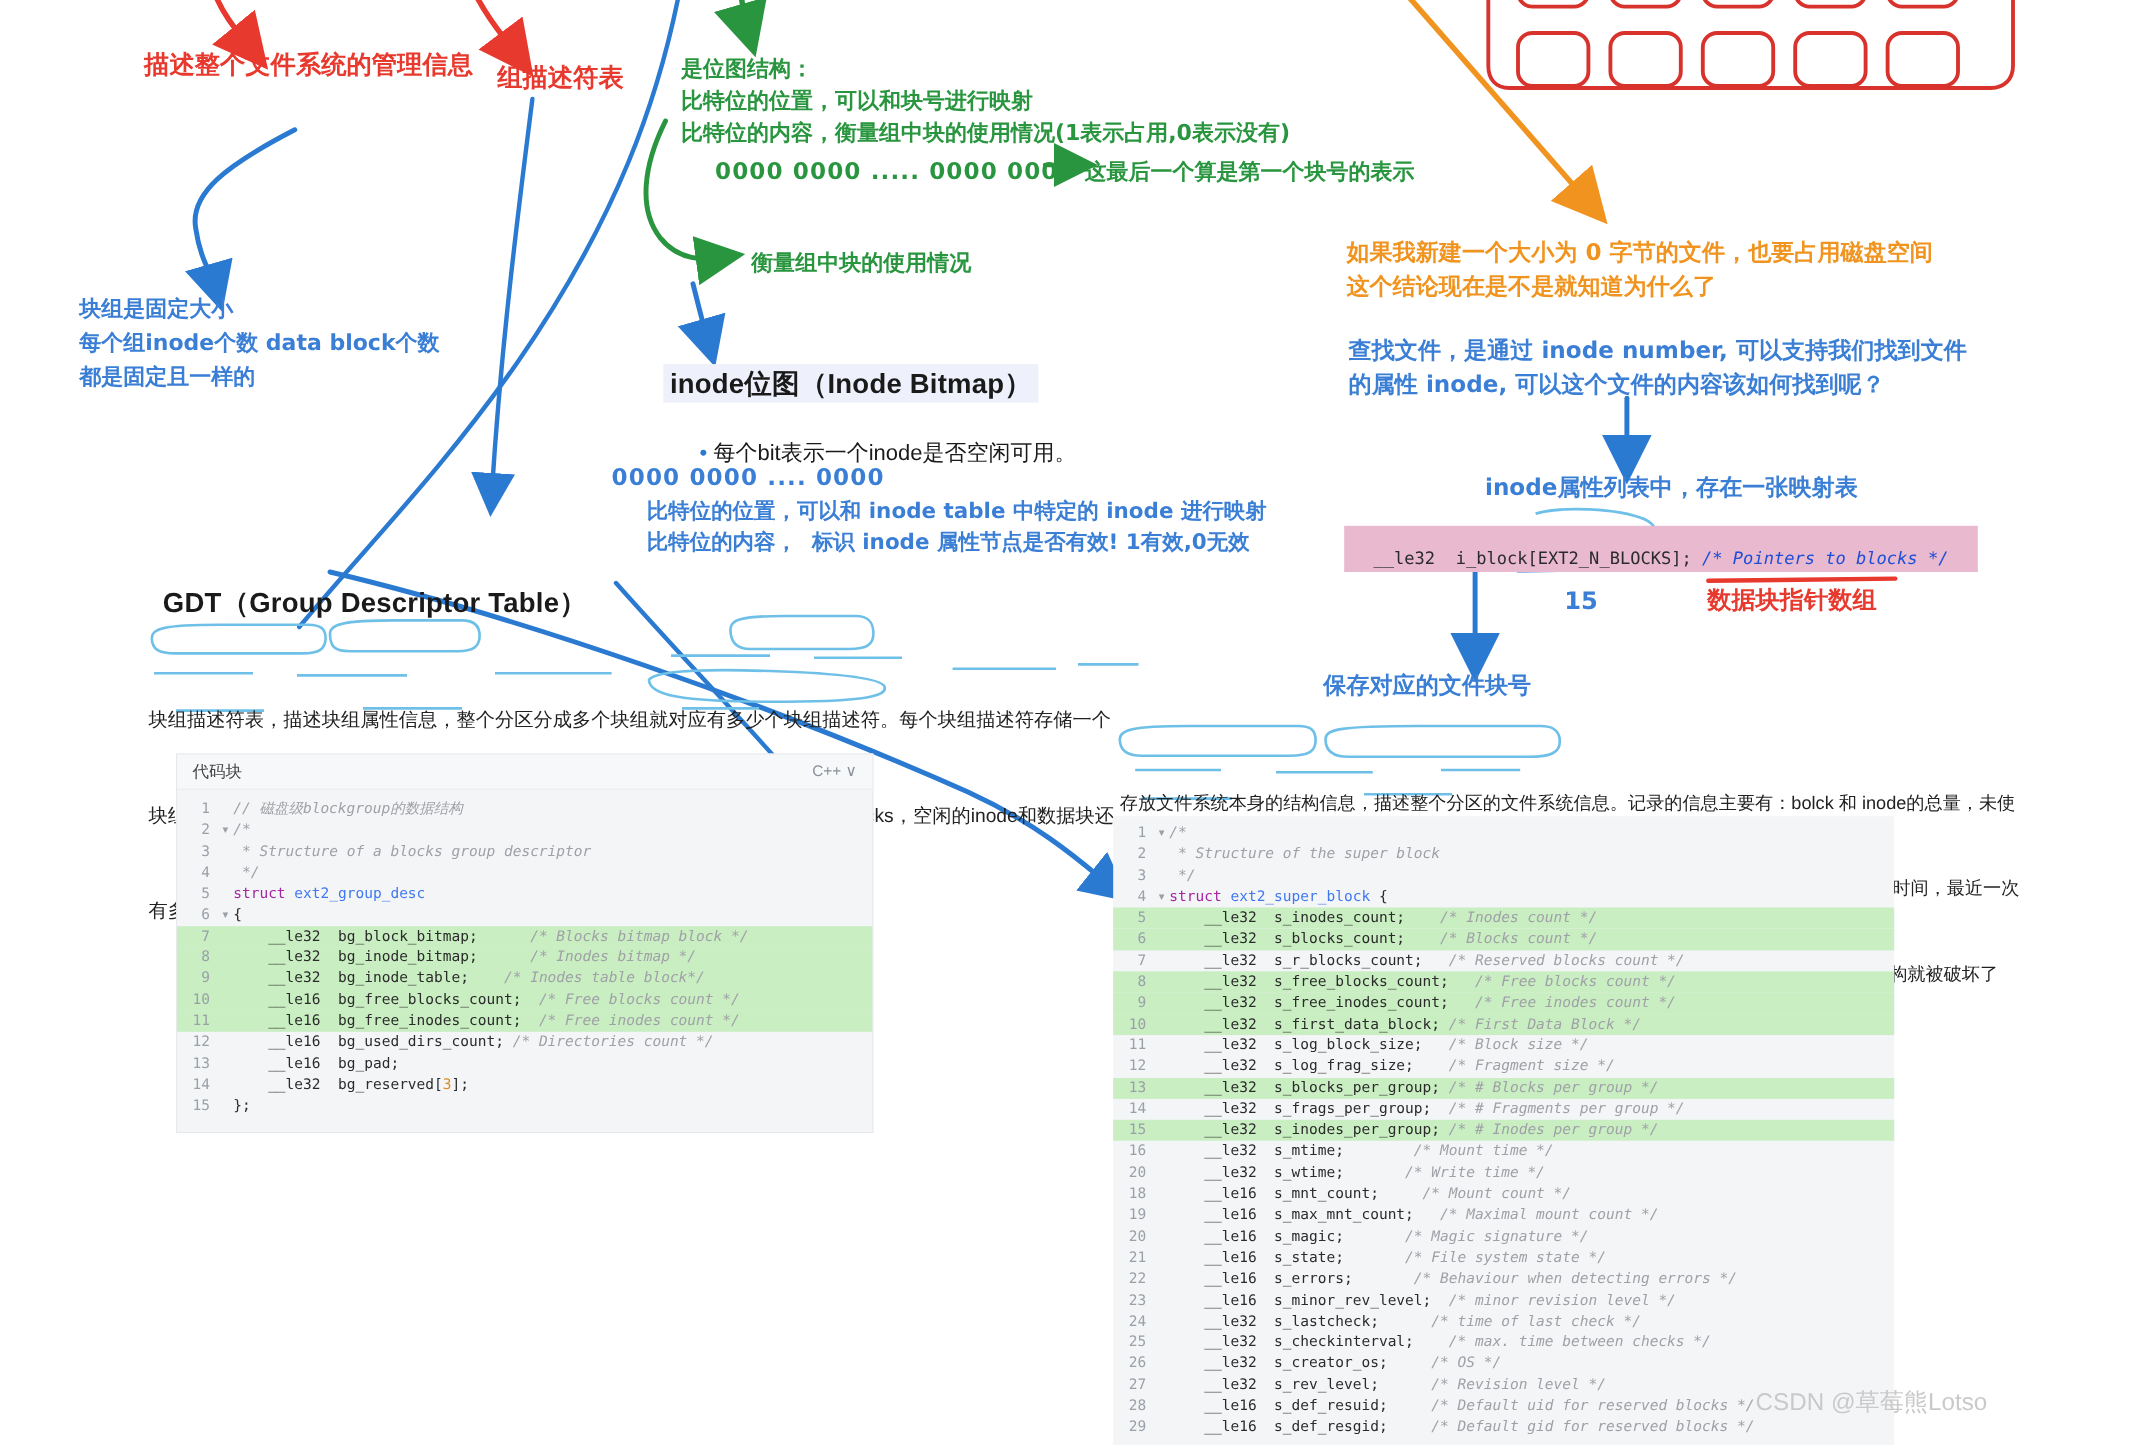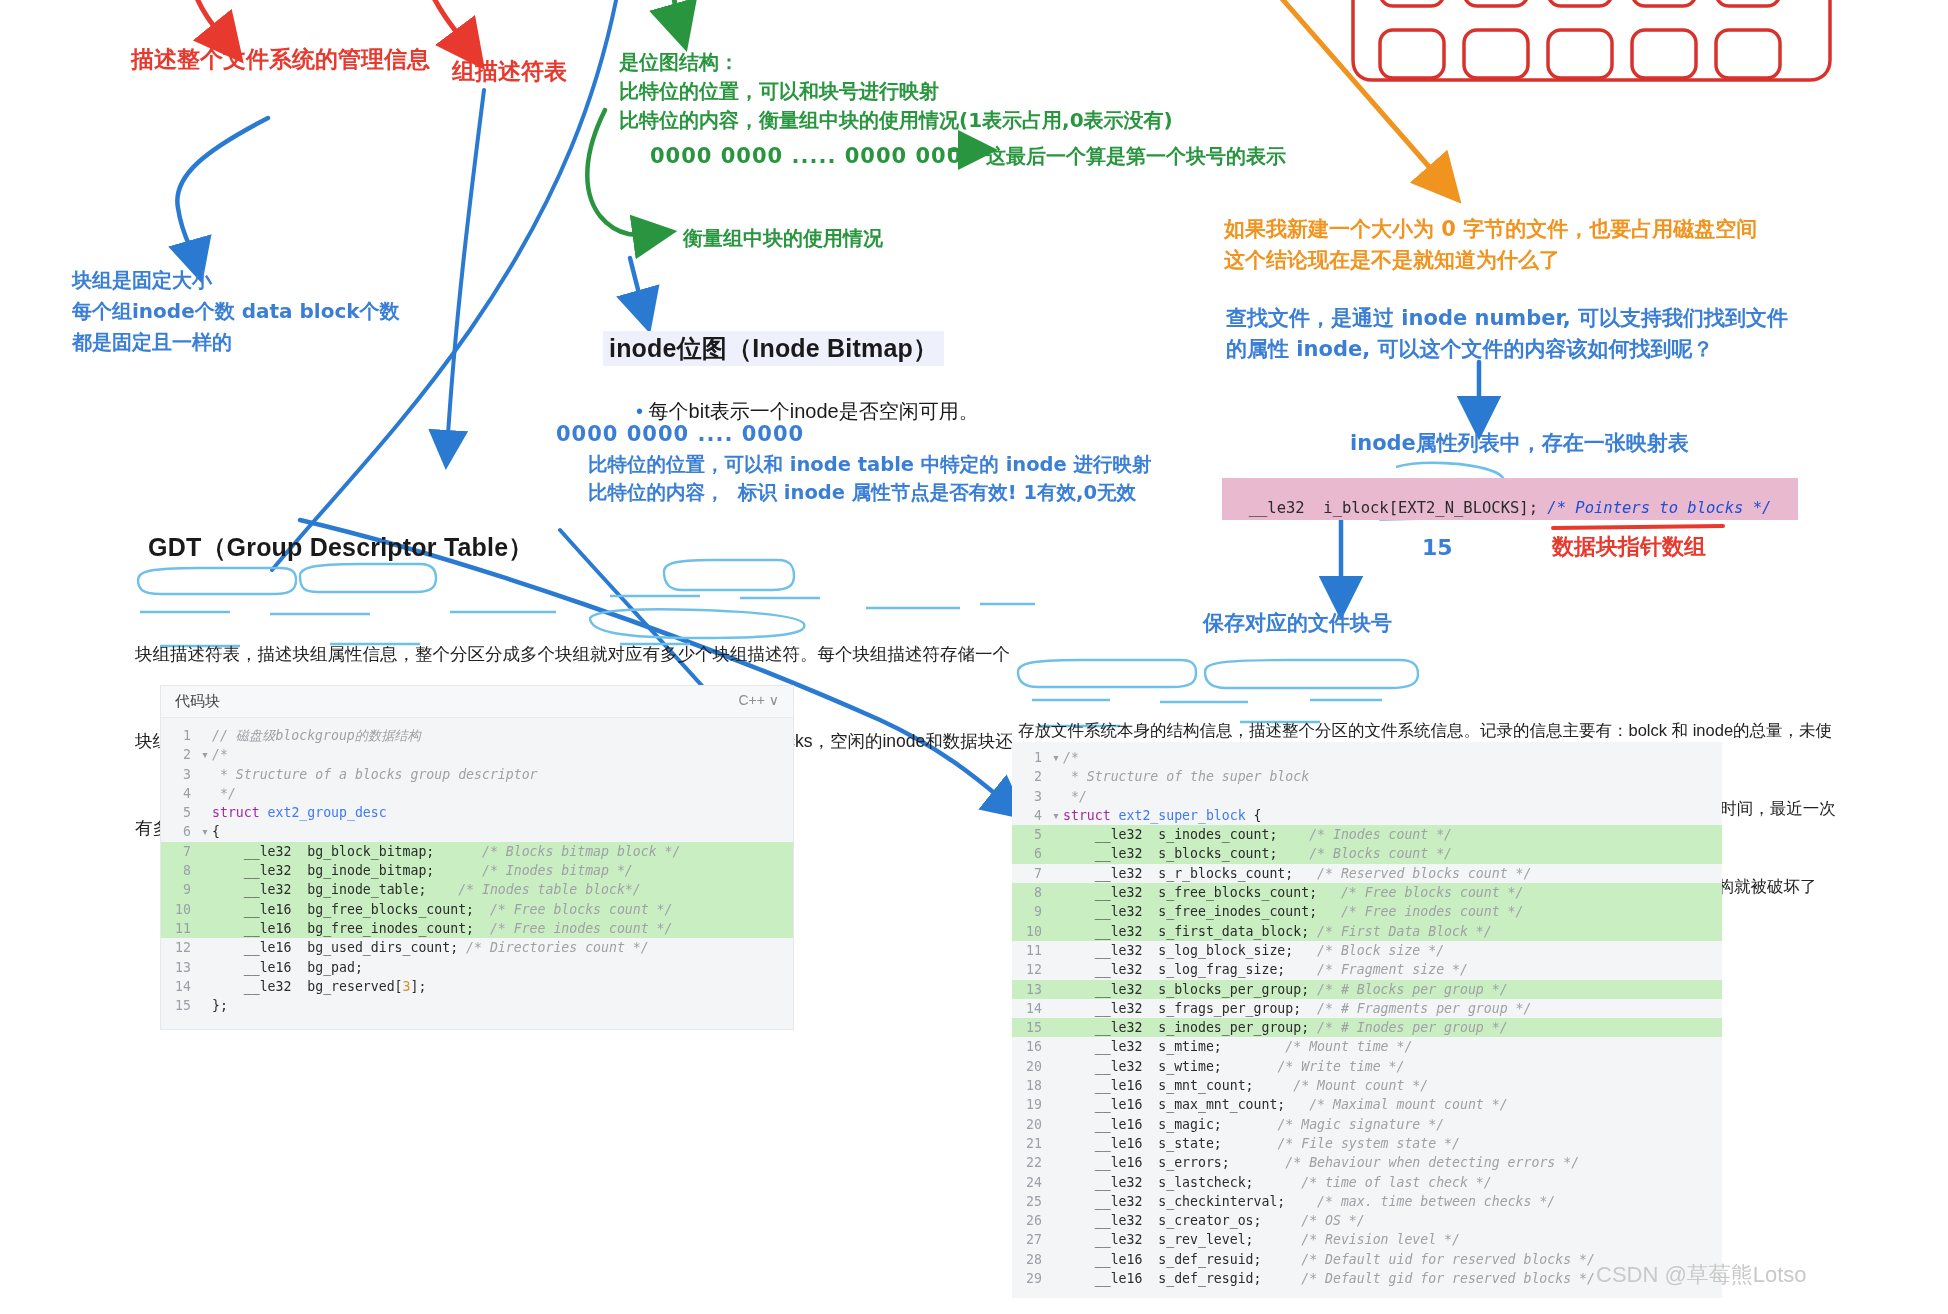--- a/index.html
+++ b/index.html
@@ -301,20 +301,21 @@
       <div class="crow hl"><span class="gut">13</span><span class="fold"></span><span class="ctxt"><span class="pl">    __le32  s_blocks_per_group; </span><span class="cm">/* # Blocks per group */</span></span></div>
       <div class="crow"><span class="gut">14</span><span class="fold"></span><span class="ctxt"><span class="pl">    __le32  s_frags_per_group;  </span><span class="cm">/* # Fragments per group */</span></span></div>
       <div class="crow hl"><span class="gut">15</span><span class="fold"></span><span class="ctxt"><span class="pl">    __le32  s_inodes_per_group; </span><span class="cm">/* # Inodes per group */</span></span></div>
       <div class="crow"><span class="gut">16</span><span class="fold"></span><span class="ctxt"><span class="pl">    __le32  s_mtime;        </span><span class="cm">/* Mount time */</span></span></div>
       <div class="crow"><span class="gut">20</span><span class="fold"></span><span class="ctxt"><span class="pl">    __le32  s_wtime;       </span><span class="cm">/* Write time */</span></span></div>
       <div class="crow"><span class="gut">18</span><span class="fold"></span><span class="ctxt"><span class="pl">    __le16  s_mnt_count;     </span><span class="cm">/* Mount count */</span></span></div>
       <div class="crow"><span class="gut">19</span><span class="fold"></span><span class="ctxt"><span class="pl">    __le16  s_max_mnt_count;   </span><span class="cm">/* Maximal mount count */</span></span></div>
       <div class="crow"><span class="gut">20</span><span class="fold"></span><span class="ctxt"><span class="pl">    __le16  s_magic;       </span><span class="cm">/* Magic signature */</span></span></div>
       <div class="crow"><span class="gut">21</span><span class="fold"></span><span class="ctxt"><span class="pl">    __le16  s_state;       </span><span class="cm">/* File system state */</span></span></div>
       <div class="crow"><span class="gut">22</span><span class="fold"></span><span class="ctxt"><span class="pl">    __le16  s_errors;       </span><span class="cm">/* Behaviour when detecting errors */</span></span></div>
+      <div class="crow"><span class="gut">23</span><span class="fold"></span><span class="ctxt"><span class="pl">    __le16  s_minor_rev_level;  </span><span class="cm">/* minor revision level */</span></span></div>
       <div class="crow"><span class="gut">24</span><span class="fold"></span><span class="ctxt"><span class="pl">    __le32  s_lastcheck;      </span><span class="cm">/* time of last check */</span></span></div>
       <div class="crow"><span class="gut">25</span><span class="fold"></span><span class="ctxt"><span class="pl">    __le32  s_checkinterval;    </span><span class="cm">/* max. time between checks */</span></span></div>
       <div class="crow"><span class="gut">26</span><span class="fold"></span><span class="ctxt"><span class="pl">    __le32  s_creator_os;     </span><span class="cm">/* OS */</span></span></div>
       <div class="crow"><span class="gut">27</span><span class="fold"></span><span class="ctxt"><span class="pl">    __le32  s_rev_level;      </span><span class="cm">/* Revision level */</span></span></div>
       <div class="crow"><span class="gut">28</span><span class="fold"></span><span class="ctxt"><span class="pl">    __le16  s_def_resuid;     </span><span class="cm">/* Default uid for reserved blocks */</span></span></div>
       <div class="crow"><span class="gut">29</span><span class="fold"></span><span class="ctxt"><span class="pl">    __le16  s_def_resgid;     </span><span class="cm">/* Default gid for reserved blocks */</span></span></div>
     </div>
 </div>
 
 <div class="abs wm" style="left:1596px;top:1260px;">CSDN @草莓熊Lotso</div>

